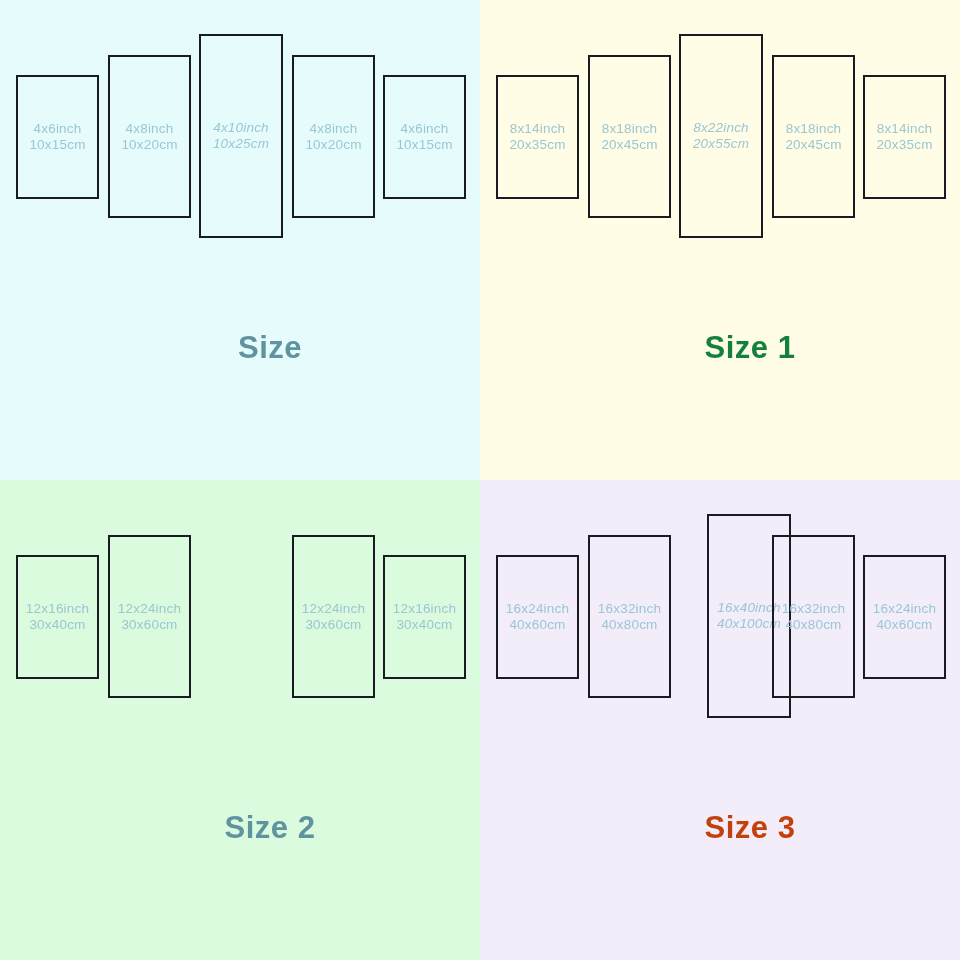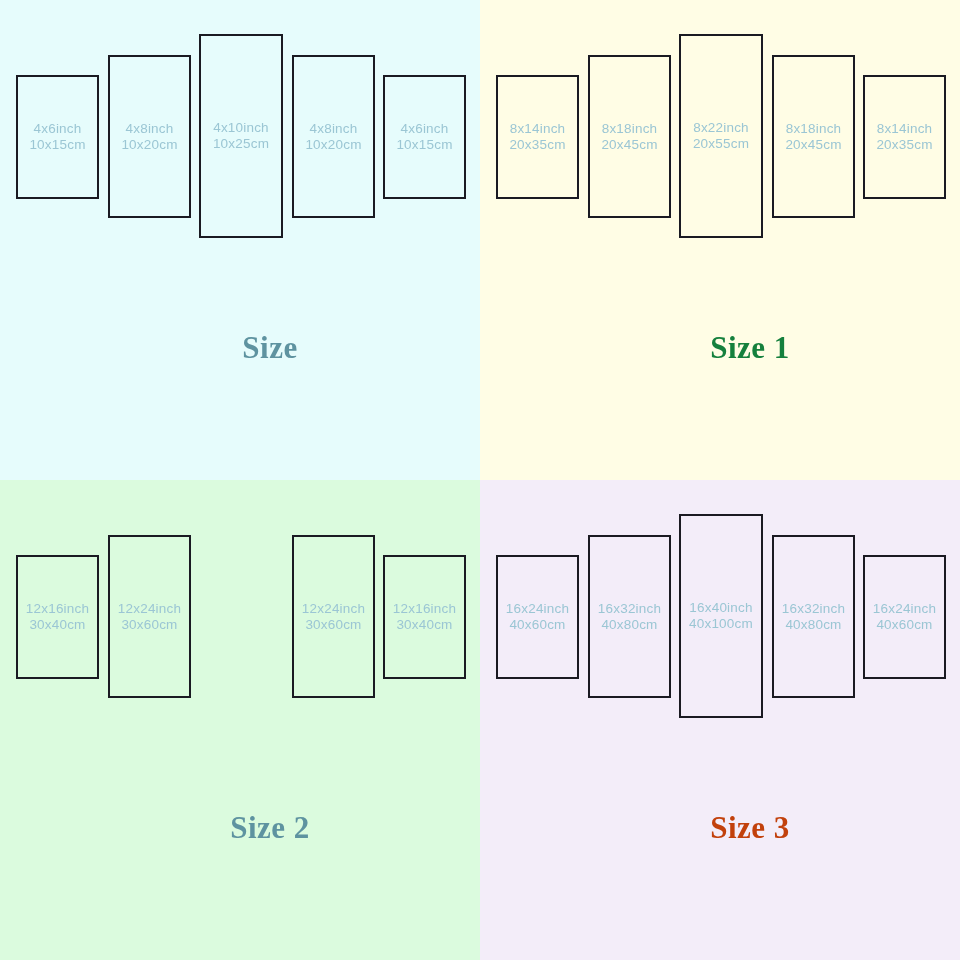--- a/index.html
+++ b/index.html
@@ -39,21 +39,21 @@
     box-sizing:border-box;
     border:2px solid #1a1a22;
     background:transparent;
     display:flex;
     align-items:center;
     justify-content:center;
   }
   
   .f0{left:16px;  top:58px;  width:83px;  height:124px;}
   .f1{left:108px; top:38px;  width:83px;  height:163px;}
-  .f2{left:199px; top:17px;  width:84px;  height:204px;}
+  .f2{left:199px; top:17px;  width:84px;  height:204px;font-style:italic;}
   .f3{left:292px; top:38px;  width:83px;  height:163px;}
   .f4{left:383px; top:58px;  width:83px;  height:124px;}
 
   .frame-label{
     text-align:center;
     color:#9bc6d4;
     font-size:13.5px;
     line-height:16px;
     letter-spacing:0.2px;
     white-space:nowrap;
@@ -61,21 +61,21 @@
     pointer-events:none;
   }
   .frame-label .ln{display:block;}
 
   .panel-title{
     position:absolute;
     left:0;
     width:540px;
     top:330px;
     text-align:center;
-    font-family:Liberation Serif, serif;
+    font-family:Liberation Sans, sans-serif;
     font-weight:bold;
     font-size:31px;
     letter-spacing:0.5px;
     color:#5e93a0;
   }
 </style>
 </head>
 <body>
 
 <div class="grid">
@@ -189,21 +189,21 @@
           <span class="ln">16x24inch</span>
           <span class="ln">40x60cm</span>
         </span>
       </div>
       <div class="frame f1" style="border-color: rgb(26, 26, 34);">
         <span class="frame-label" style="color: rgb(155, 198, 212);">
           <span class="ln">16x32inch</span>
           <span class="ln">40x80cm</span>
         </span>
       </div>
-      <div class="frame f2" style="border-color: rgb(26, 26, 34);">
+      <div class="frame f2" style="border-color: rgb(26, 26, 34); margin-left: 28px;">
         <span class="frame-label" style="color: rgb(155, 198, 212);">
           <span class="ln">16x40inch</span>
           <span class="ln">40x100cm</span>
         </span>
       </div>
       <div class="frame f3" style="border-color: rgb(26, 26, 34);">
         <span class="frame-label" style="color: rgb(155, 198, 212);">
           <span class="ln">16x32inch</span>
           <span class="ln">40x80cm</span>
         </span>

